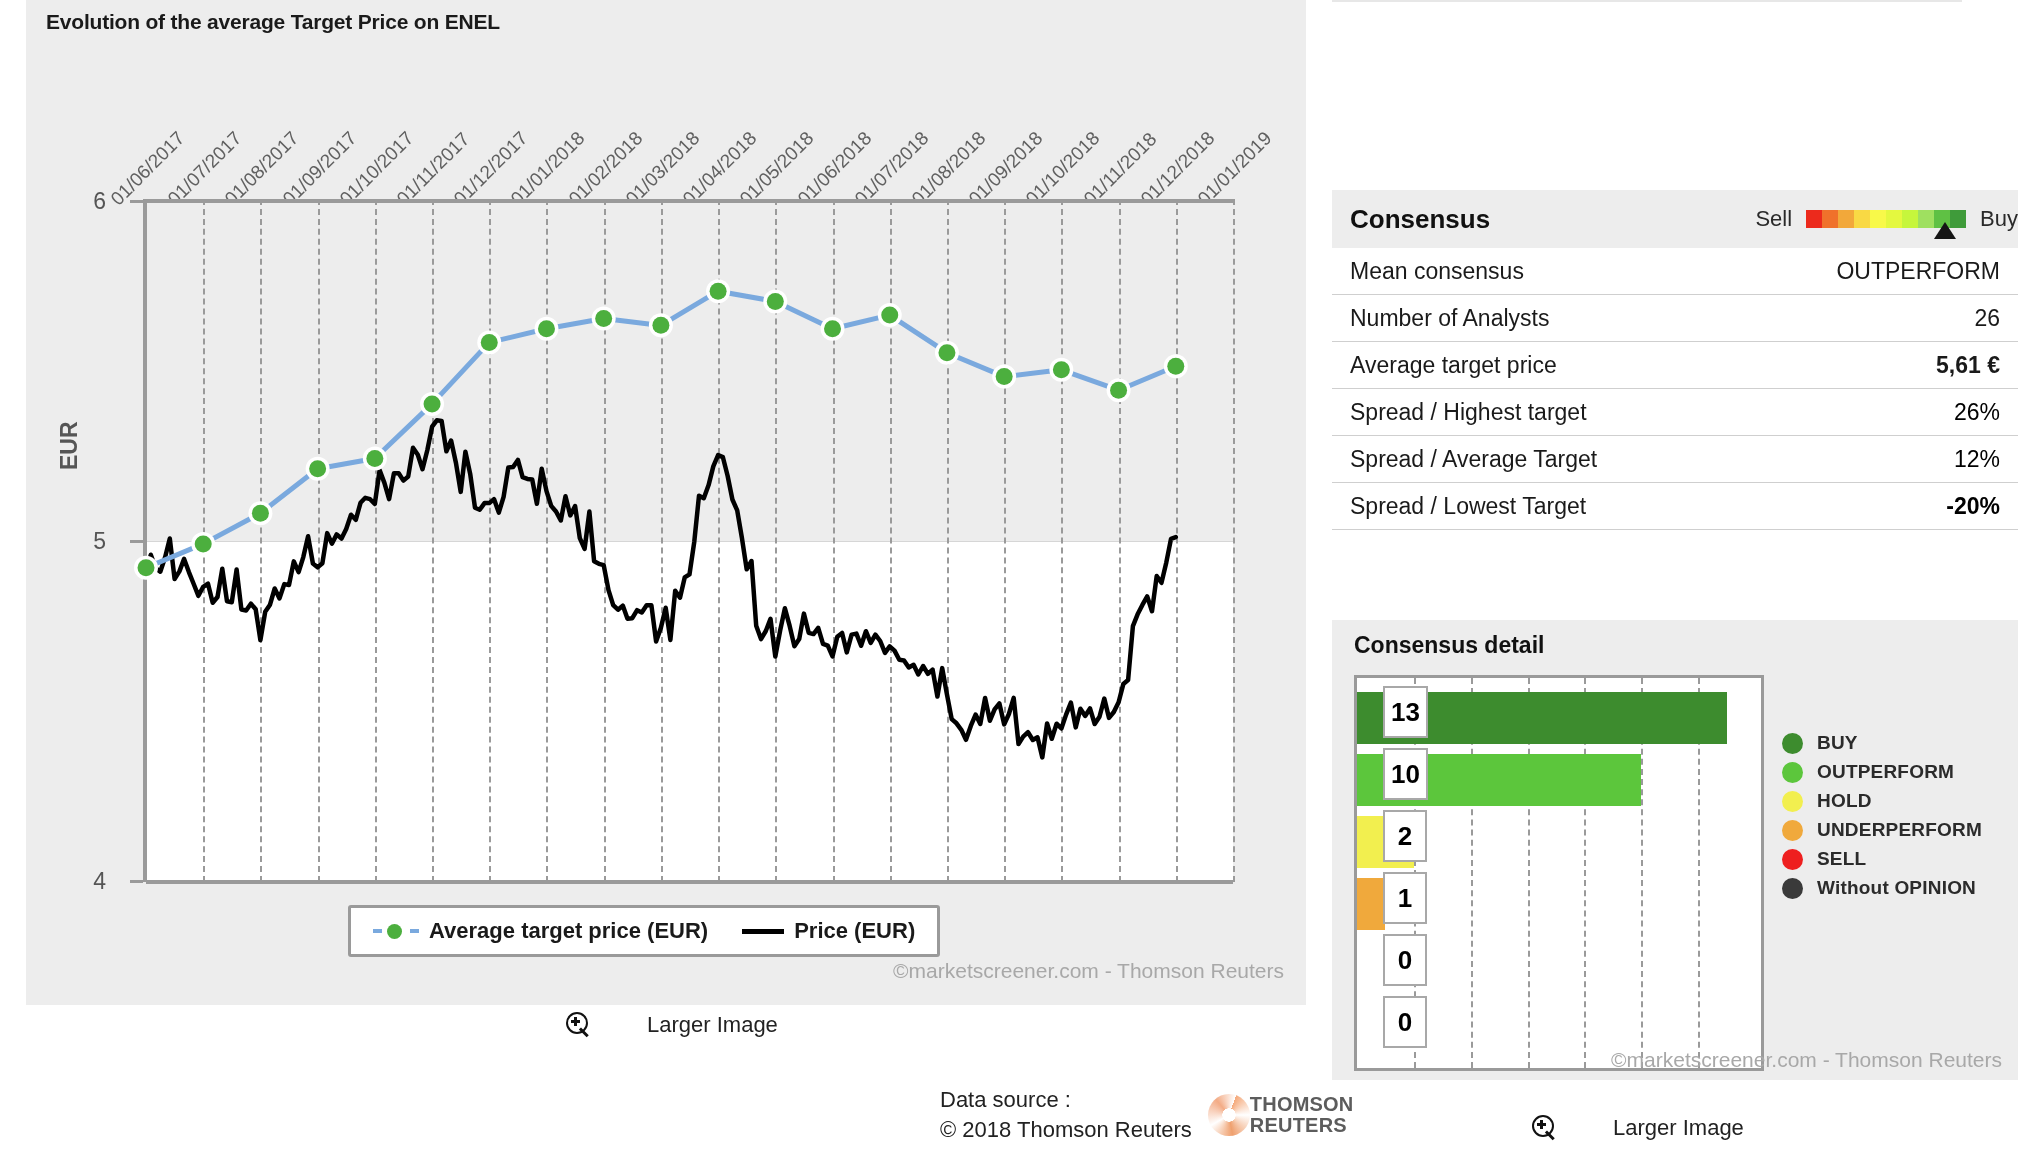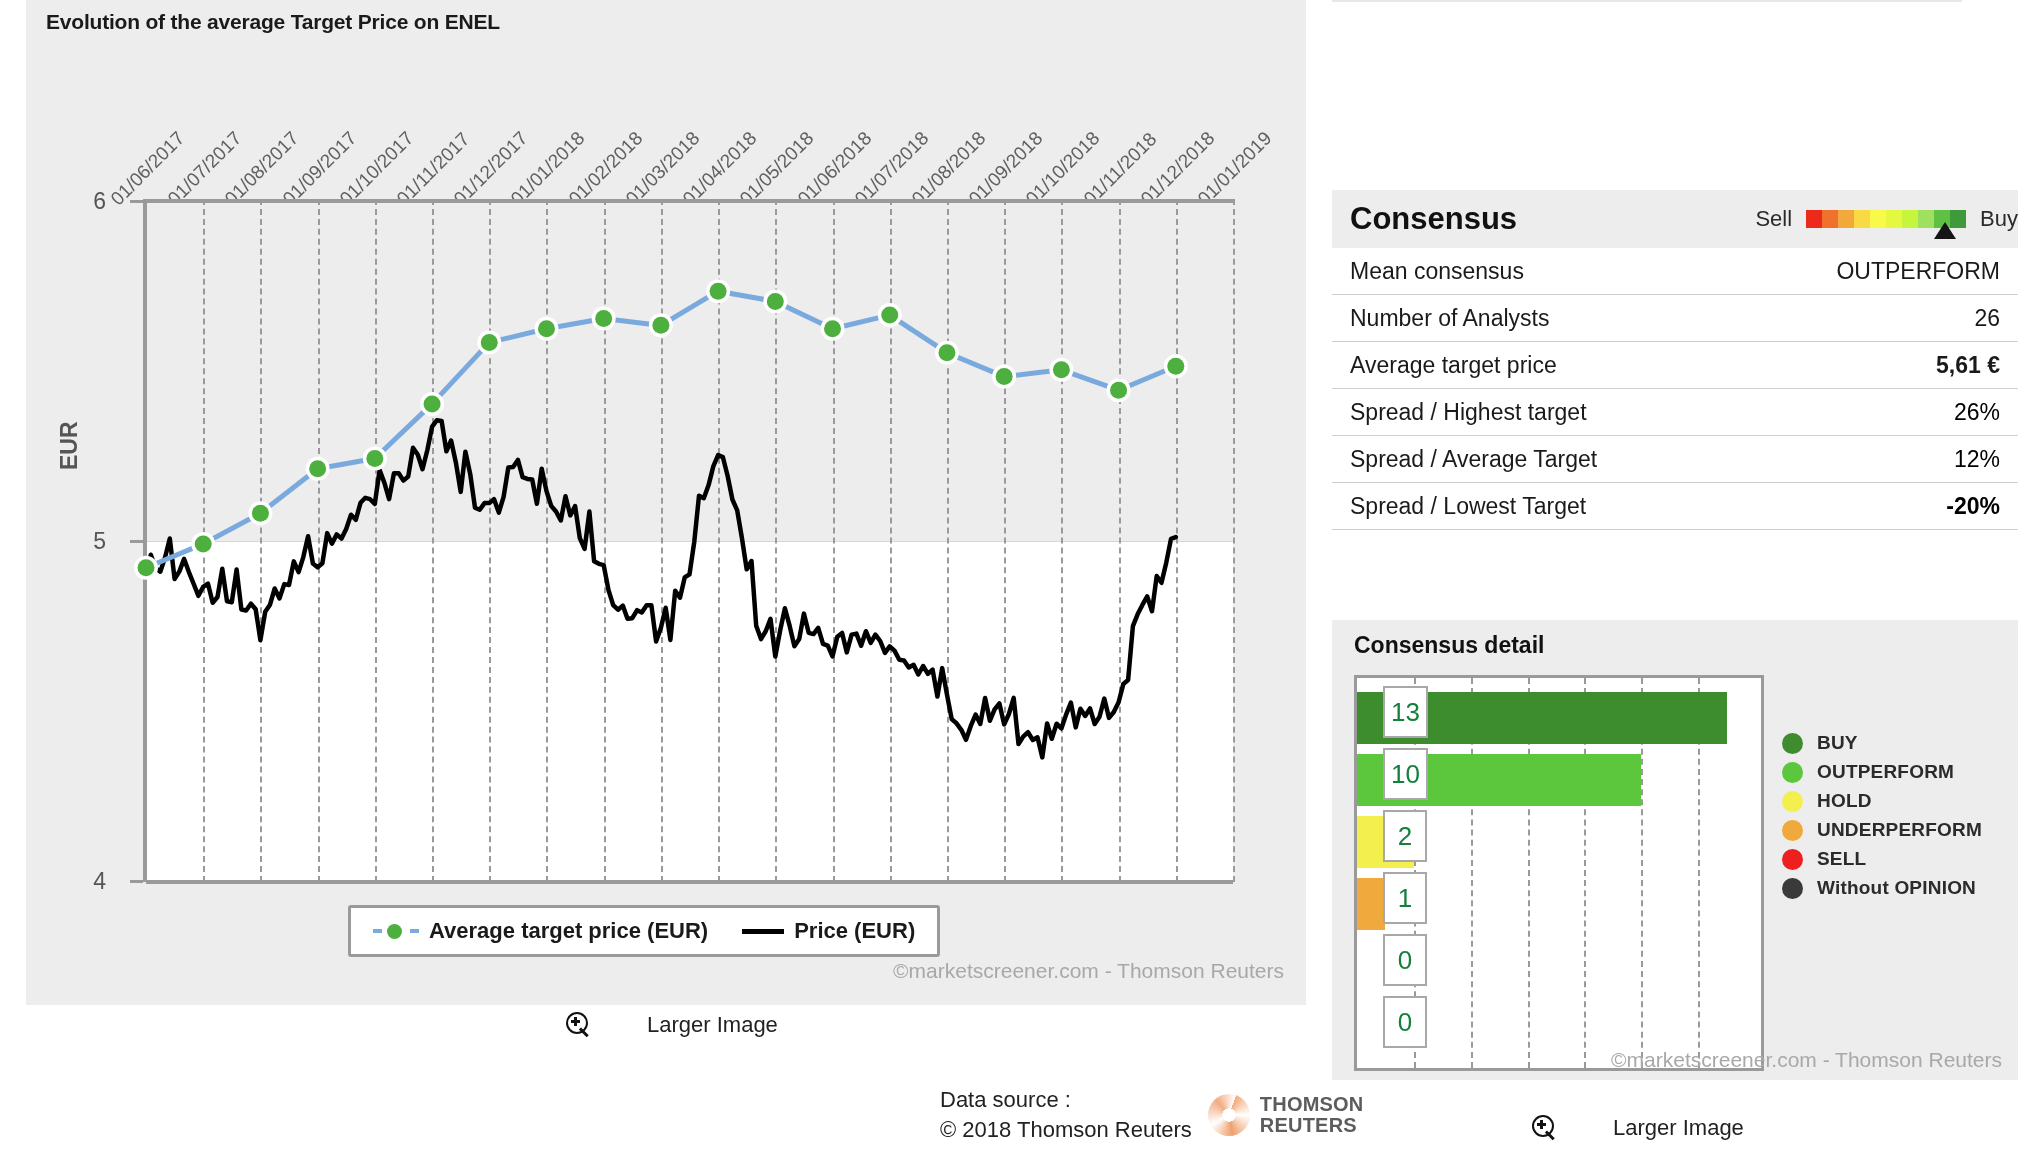--- a/index.html
+++ b/index.html
@@ -122,21 +122,21 @@
     position: absolute; left: 14px; top: 15px; width: 11px; height: 2.8px;
     background: #111; transform: rotate(45deg); transform-origin: left center;
   }
 
   
   #datasource {
     position: absolute; left: 940px; top: 1085px;
     display: flex; align-items: center; gap: 16px;
   }
   #datasource .lines { text-align: left; font-size: 22px; color: #222; line-height: 1.38; }
-  .tr-logo { display: flex; align-items: center; gap: 10px; }
+  .tr-logo { display: flex; align-items: center; }
   .tr-swirl {
     width: 42px; height: 42px; border-radius: 50%;
     background:
       radial-gradient(circle at 50% 50%, #ffffff 0 22%, rgba(0,0,0,0) 23%),
       conic-gradient(from 20deg, #f5a97a 0deg, #ffffff 70deg, #efa06e 150deg,
                      #ffffff 220deg, #f3ab85 300deg, #ffffff 360deg);
   }
   .tr-words { font-size: 20px; font-weight: bold; color: #5c5c5c; line-height: 1.05; letter-spacing:.2px; }
 
   
@@ -149,21 +149,21 @@
 
   #consensus-card {
     position: absolute; left: 0px; top: 190px; width: 686px;
     background: #ffffff;
   }
   .cons-header {
     background: #ededed;
     display: flex; align-items: center; justify-content: space-between;
     padding: 10px 0px 10px 18px; height: 38px;
   }
-  .cons-header .title { font-size: 31px; font-weight: bold; color: #111; }
+  .cons-header .title { font-size: 26px; font-weight: bold; color: #111; }
   .gauge-wrap { display: flex; align-items: center; gap: 14px; }
   .gauge-wrap .side-lbl { font-size: 22px; color: #2a2a2a; }
   .gauge {
     position: relative; width: 160px; height: 18px;
     background: linear-gradient(to right,
       #ec2a1c 0%, #ec2a1c 10%,
       #f0712b 10%, #f0712b 20%,
       #f2a83a 20%, #f2a83a 30%,
       #f9d944 30%, #f9d944 40%,
       #f8f949 40%, #f8f949 50%,
@@ -217,21 +217,21 @@
     display: flex; align-items: center;
   }
   .dbar {
     height: 52px;
   }
   .dbadge {
     position: absolute; left: 26px; top: -6px;
     min-width: 44px; height: 52px;
     background: #ffffff; border: 2px solid #a8a8a8;
     display: flex; align-items: center; justify-content: center;
-    font-size: 26px; font-weight: normal; color: #15803d;
+    font-size: 26px; font-weight: bold; color: #000000;
     padding: 0 6px; box-sizing: border-box;
   }
   #detail-legend {
     position: absolute; left: 450px; top: 112px;
   }
   .dleg-row { display: flex; align-items: center; gap: 14px; margin-bottom: 7px; }
   .dleg-dot { width: 21px; height: 21px; border-radius: 50%; }
   .dleg-lbl { font-size: 19px; font-weight: bold; color: #2b2b2b; letter-spacing: .2px; }
   #detail-credit {
     position: absolute; right: 16px; bottom: 8px;

